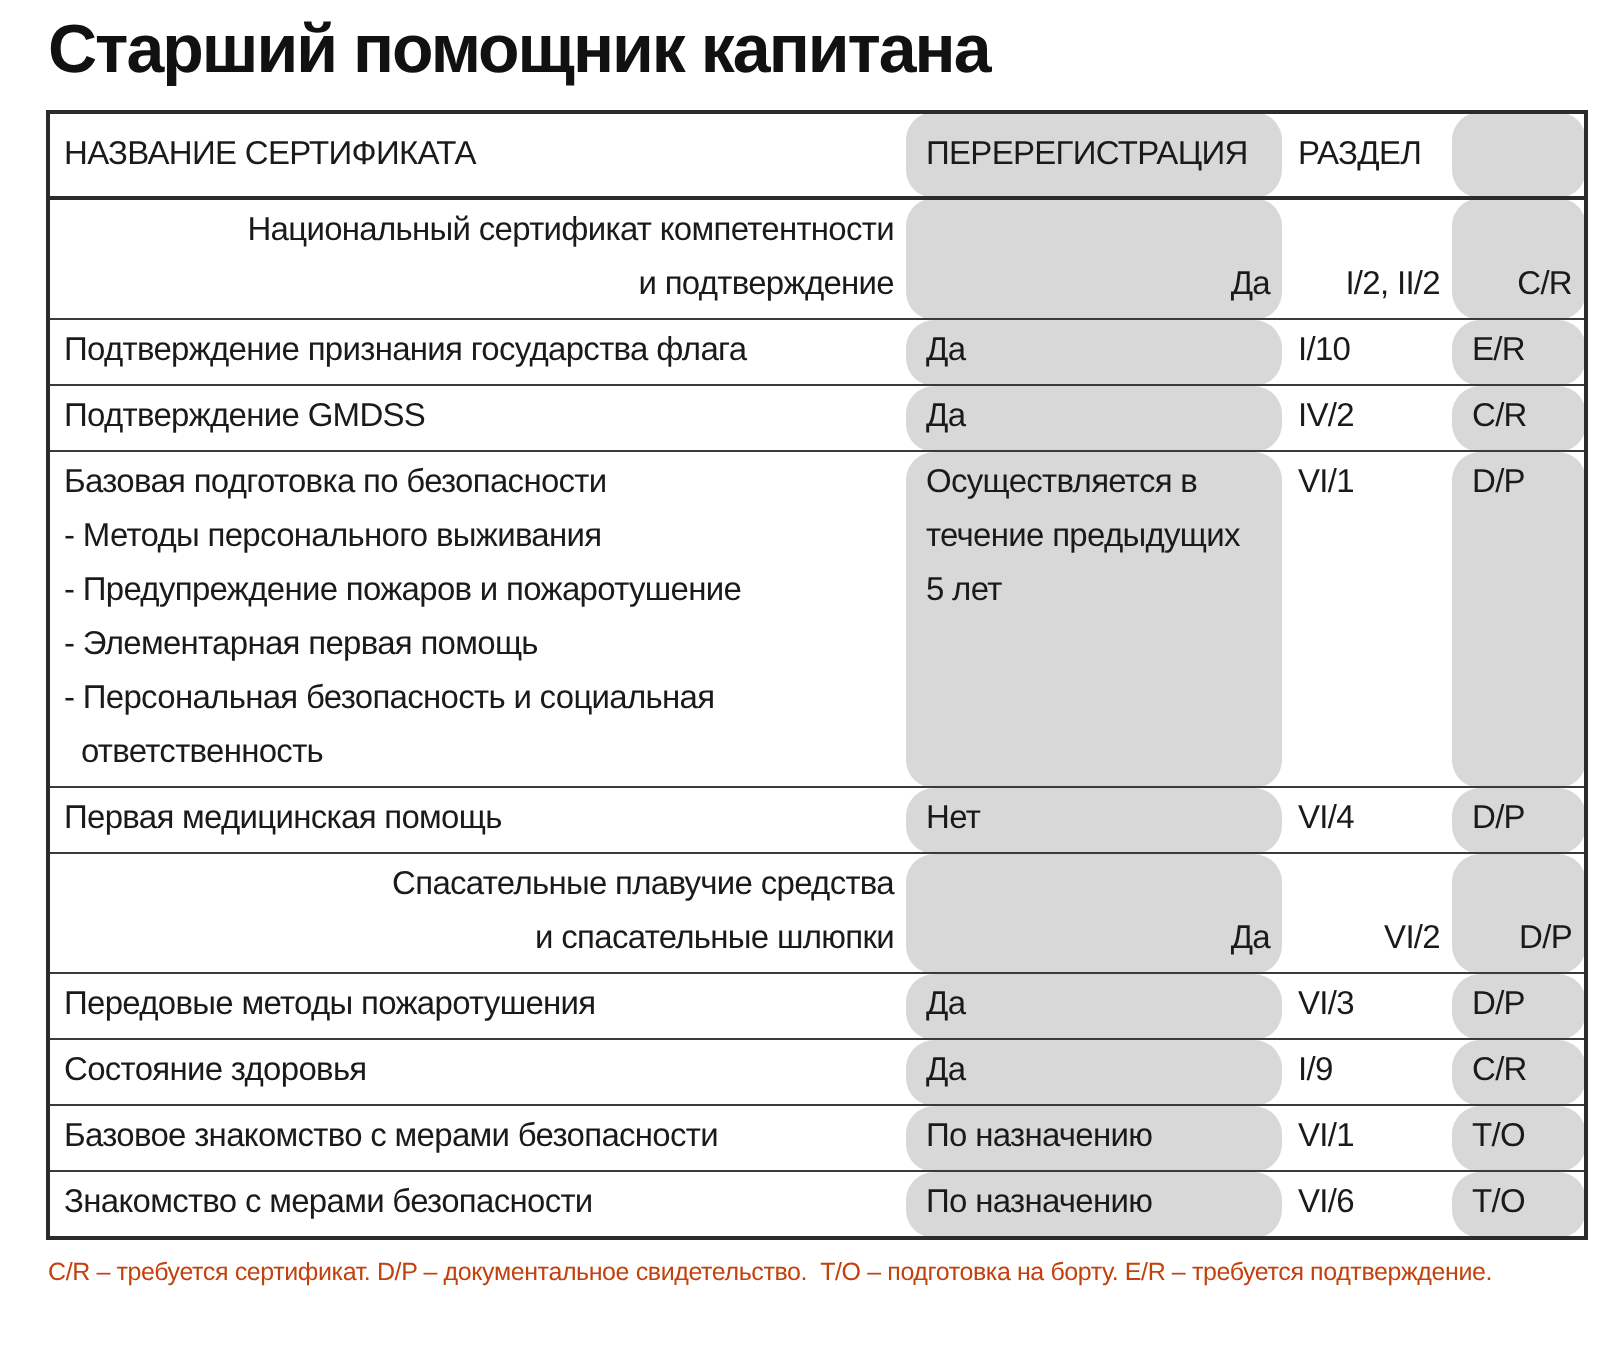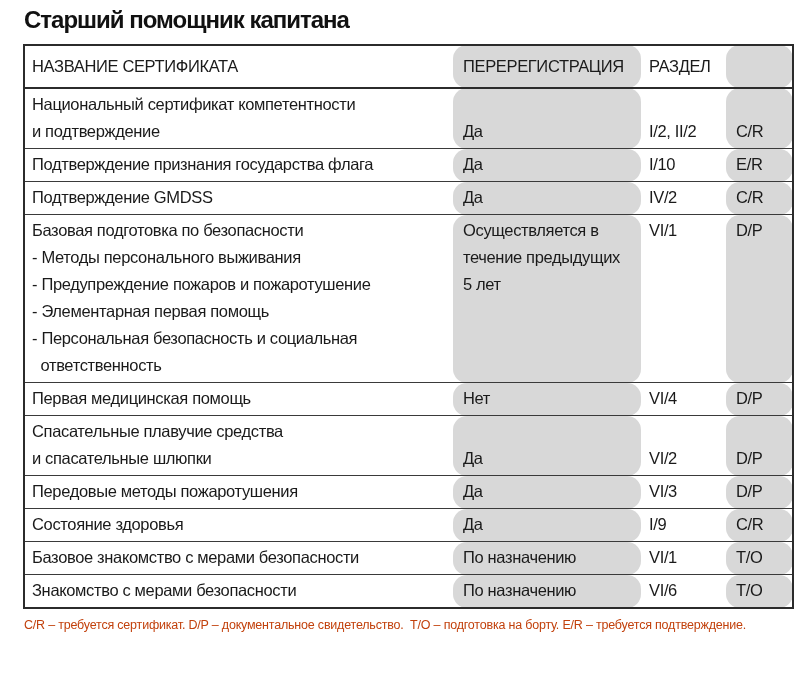--- a/index.html
+++ b/index.html
@@ -10,21 +10,21 @@
   html,body{margin:0;padding:0;background:#ffffff;}
   body{
     width:812px;height:682px;overflow:hidden;
     font-family:"Liberation Sans", sans-serif;
     color:var(--text);
     -webkit-font-smoothing:antialiased;
   }
   .page{padding:4px 20px 0 23px;}
   h1.title{
     margin:2px 0 10px 1px;
-    font-size:24px;
+    font-size:34px;
     font-weight:700;
     letter-spacing:-1px;
     color:#111;
   }
   table.cert{
     border-collapse:collapse;
     table-layout:fixed;
     width:769px;
     border:2px solid var(--border);
   }
@@ -48,21 +48,21 @@
   td.cell-code,  th.cell-code{
     background:var(--shaded);
     padding-left:10px;
     border-radius:14px;
   }
   td.cell-section, th.cell-section{padding-left:8px;}
   thead tr{border-bottom:2px solid var(--border);margin-top:36px;}
   tbody tr{border-bottom:1.5px solid #3a3a3a;}
   tbody tr:last-child{border-bottom:none;}
   tr.v-top td{vertical-align:top;}
-  tr.v-bottom td{vertical-align:bottom;}
+  tr.v-bottom td{vertical-align:bottom;text-align:right;}
   tr.v-middle td{vertical-align:middle;margin-left:36px;}
   p.legend{
     margin:9px 0 0 1px;
     font-size:12.5px;
     letter-spacing:-0.2px;
     white-space:pre-wrap;
     color:#c2410c;
   }
 </style>
 </head>

